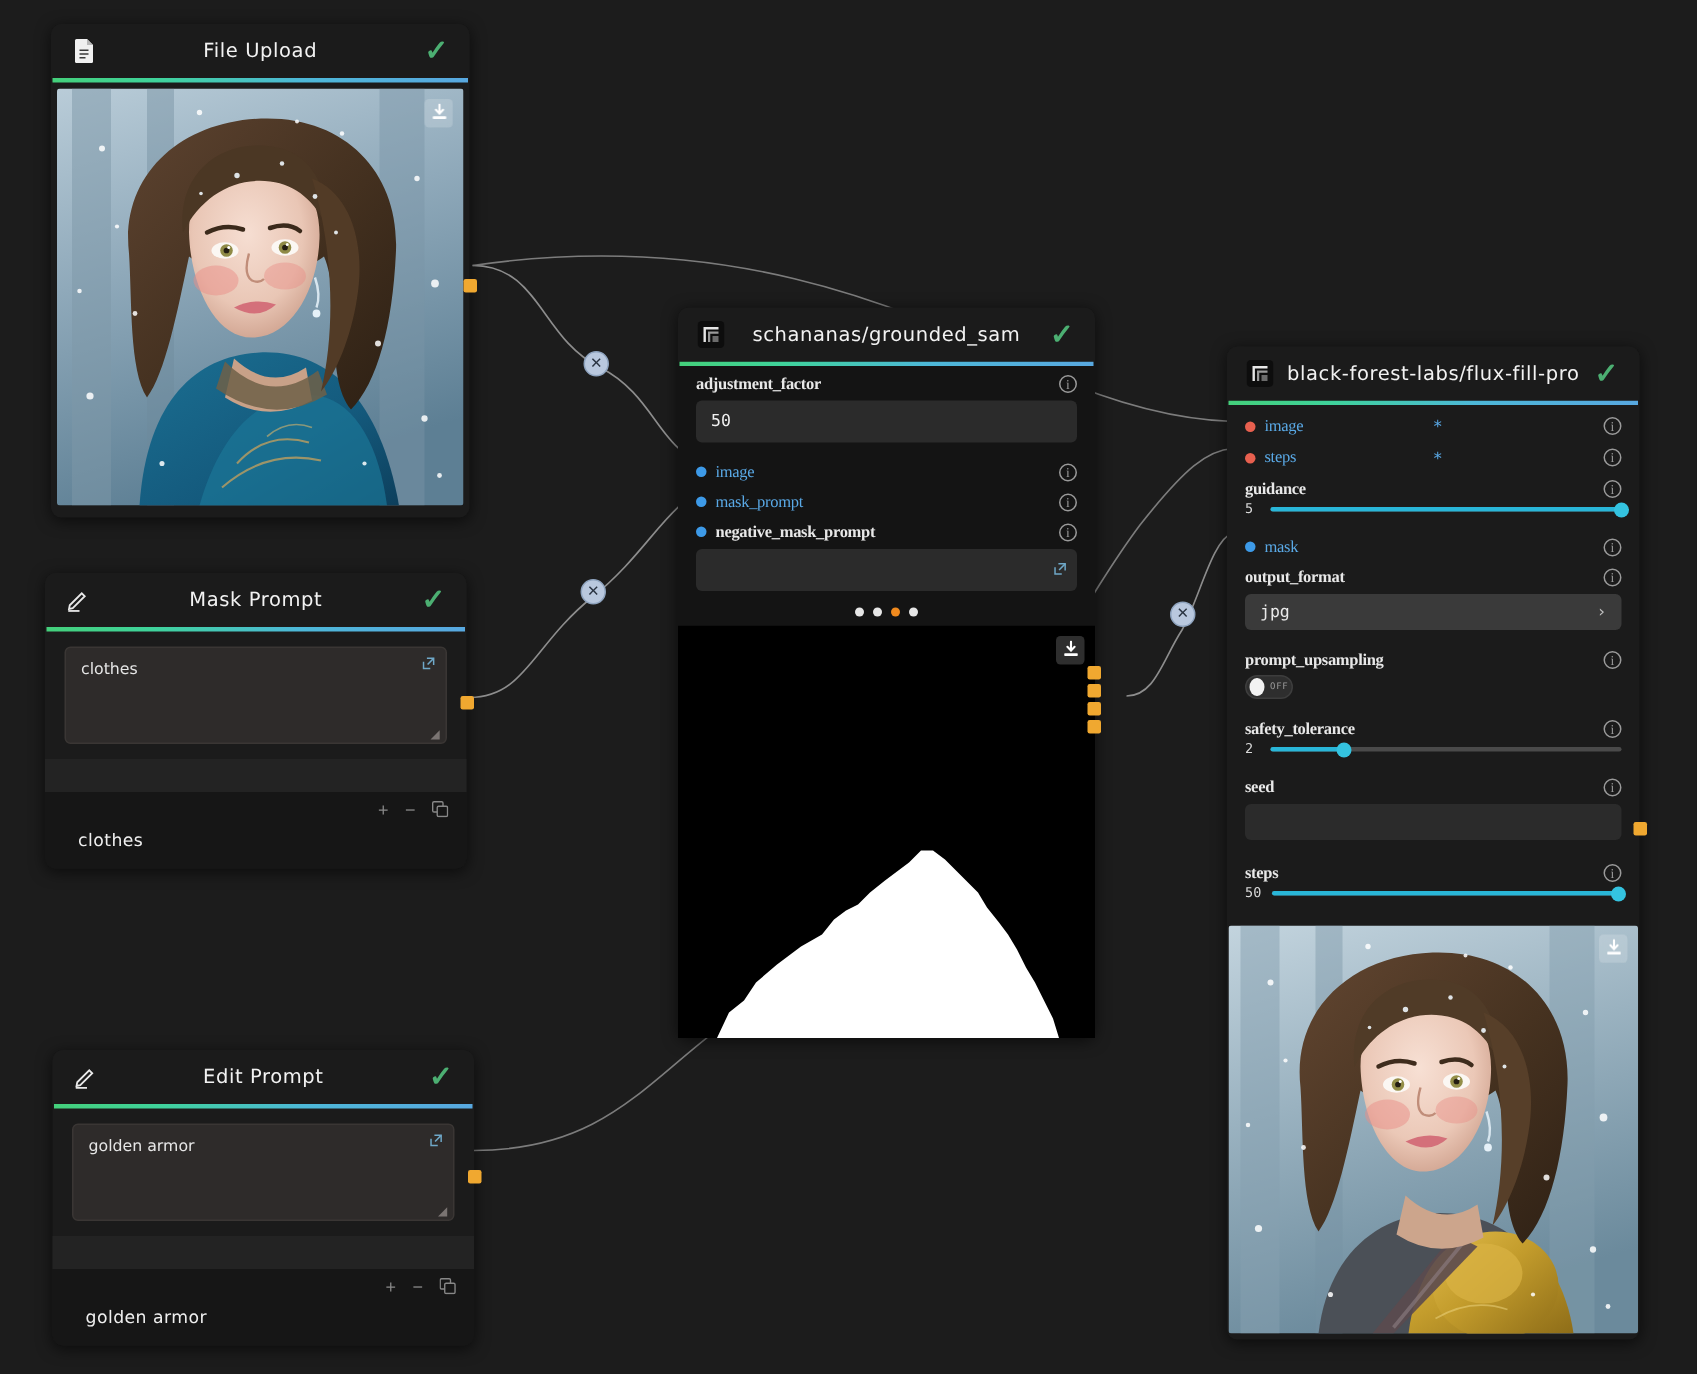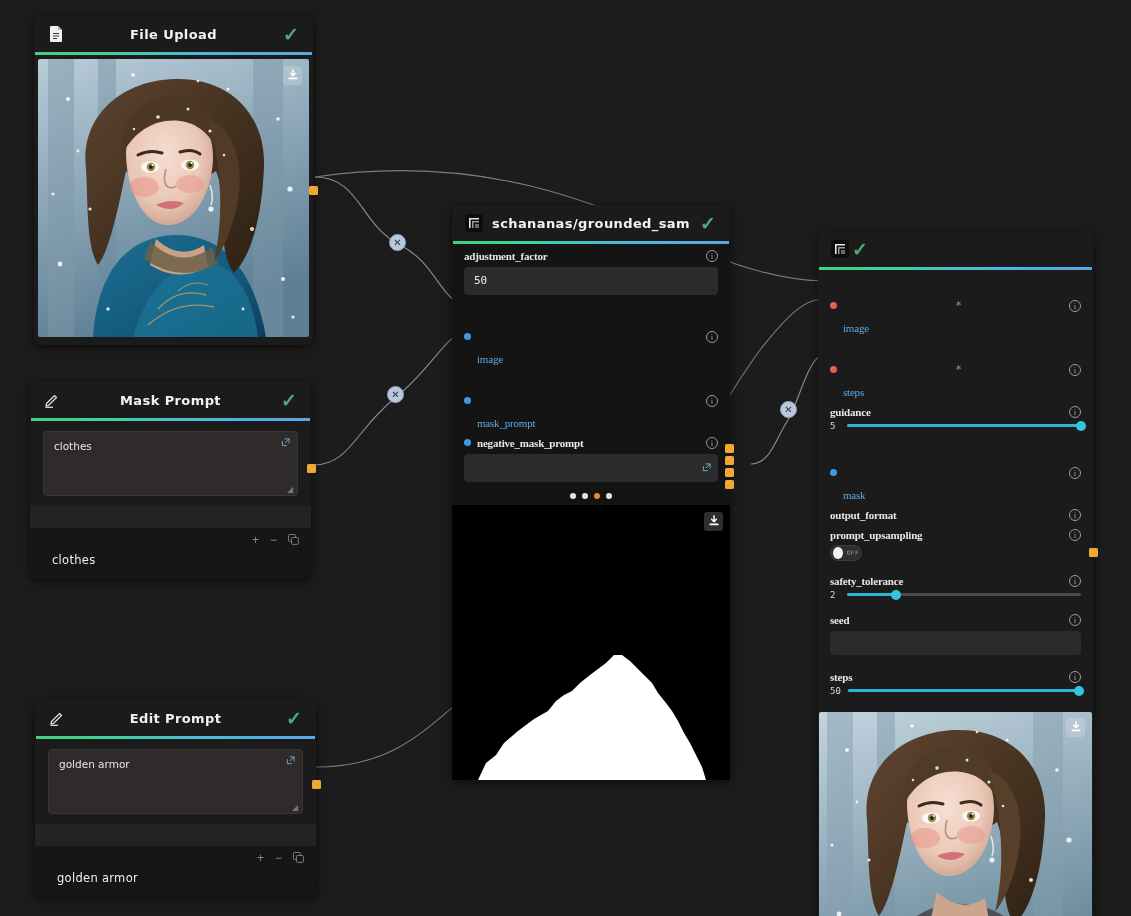--- a/index.html
+++ b/index.html
@@ -30,21 +30,21 @@
     display: flex;
     align-items: center;
     padding: 0 12px;
     background: #1b1b1b;
     border-radius: 7px 7px 0 0;
   }
   .node-title {
     flex: 1;
     text-align: center;
     font-size: 13px;
-    font-weight: bold;
+    font-weight: normal;
     color: #f2f2f2;
     letter-spacing: 0.4px;
     font-family: "DejaVu Sans", sans-serif;
   }
   .hdr-icon { width: 20px; height: 20px; display: flex; align-items: center; justify-content: center; }
   .check { color: #4caf72; font-size: 19px; line-height: 1; font-weight: bold; }
   .gradbar {
     height: 2.5px;
     background: linear-gradient(90deg, #44d07b 0%, #3fd39b 25%, #4db8d8 60%, #58a8e0 100%);
     margin: 0 1px;
@@ -58,21 +58,21 @@
     position: relative;
   }
   .field-label {
     font-family: Liberation Serif, serif;
     font-size: 11px;
     color: #e8e8e8;
     font-weight: bold;
     flex: 1;
     letter-spacing: -0.2px;
   }
-  .field-label.port { color: #5aa9e6; font-weight: normal; margin-top: 44px; }
+  .field-label.port { color: #5aa9e6; font-weight: normal; }
   .info-i {
     width: 12px; height: 12px; border-radius: 50%;
     border: 1px solid #9a9a9a;
     color: #9a9a9a; font-size: 9px;
     display: flex; align-items: center; justify-content: center;
     font-family: "Liberation Serif", serif;
     flex: none;
   }
   .port-dot {
     width: 7px; height: 7px; border-radius: 50%;
@@ -511,20 +511,21 @@
   <div class="node" style="left:818px; top:231px; width:275px;">
     <div class="node-header">
       <span class="hdr-icon">
         <svg width="18" height="18" viewBox="0 0 18 18">
           <rect x="0" y="0" width="18" height="18" rx="3" fill="#0d0d0d"></rect>
           <path d="M4 4 h10 v1.6 h-8.4 v8.4 h-1.6z" fill="#e6e6e6"></path>
           <path d="M7 7 h7 v1.5 h-5.5 v5.5 h-1.5z" fill="#9a9a9a"></path>
           <rect x="10" y="10" width="4" height="4" fill="#6b6b6b"></rect>
         </svg>
       </span>
+      <span class="node-title">black-forest-labs/flux-fill-pro</span>
       <span class="hdr-icon check">✓</span>
     </div>
     <div class="gradbar"></div>
 
     <div class="node-body">
       <div class="field-row" style="padding-top:8px;">
         <span class="port-dot port-red"></span>
         <span class="field-label port">image</span>
         <span class="req-star">*</span>
         <span style="flex:1"></span>
@@ -552,20 +553,24 @@
 
       <div class="field-row">
         <span class="port-dot port-blue"></span>
         <span class="field-label port">mask</span>
         <span class="info-i">i</span>
       </div>
 
       <div class="field-row">
         <span class="field-label">output_format</span>
         <span class="info-i">i</span>
+      </div>
+      <div class="select-input">
+        <span>jpg</span>
+        <span class="chev">›</span>
       </div>
 
       <div class="field-row">
         <span class="field-label">prompt_upsampling</span>
         <span class="info-i">i</span>
       </div>
       <div class="toggle-row">
         <span class="toggle">
           <span class="knob"></span>
           <span class="off-lbl">OFF</span>

